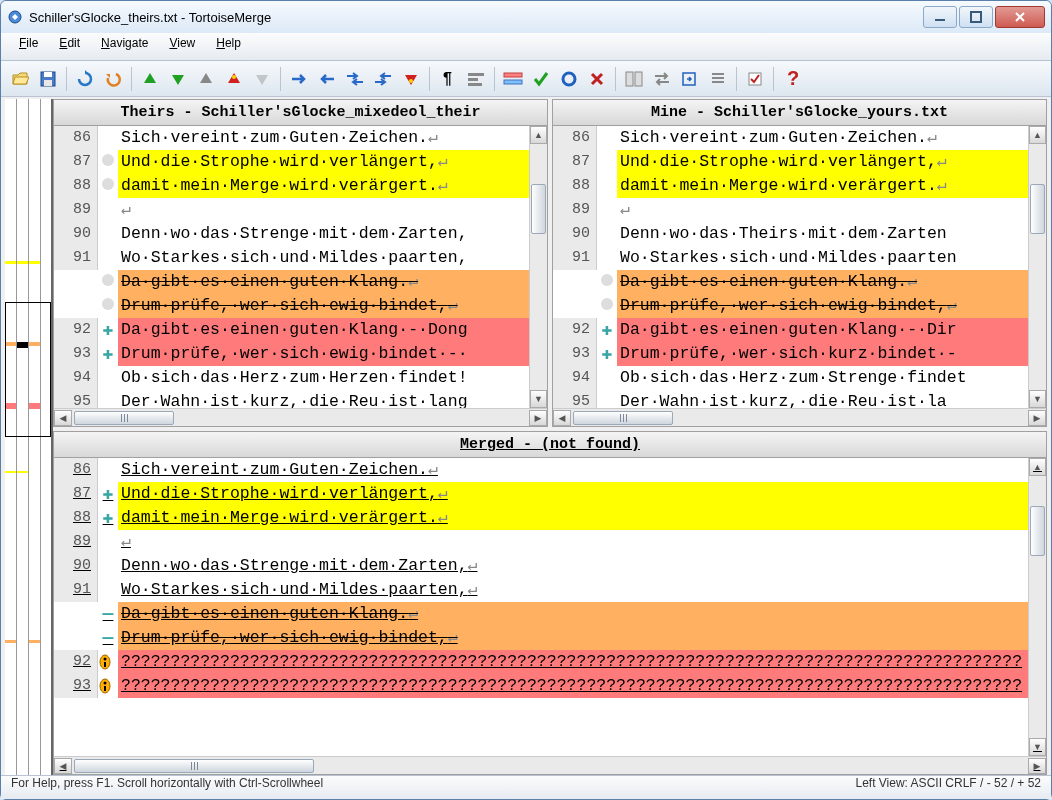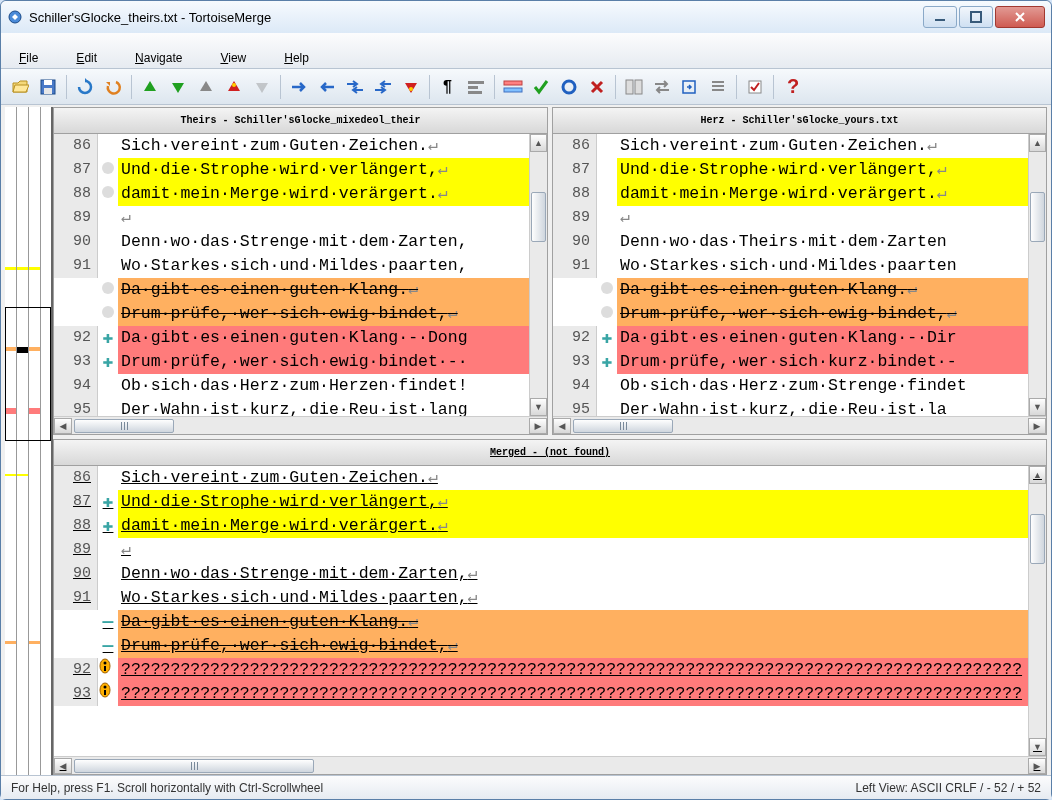--- a/index.html
+++ b/index.html
@@ -4,52 +4,52 @@
 <style>
 * { margin: 0; padding: 0; box-sizing: border-box; }
 body { font-family: "Segoe UI", Tahoma, sans-serif; font-size: 12px; background: #d4e4f7; overflow: hidden; }
 .window { width: 1052px; height: 800px; background: #fff; border: 1px solid #5a7fa8; border-radius: 6px; display: flex; flex-direction: column; position: relative; }
 .titlebar { height: 32px; background: linear-gradient(#f6fafe,#dce9f7); display: flex; align-items: center; padding: 12px 6px; border-radius: 6px 6px 0 0; }
 .titlebar .app-icon { width: 16px; height: 16px; margin-right: 6px; }
 .titlebar .title { flex: 1; color: #000; font-size: 13px; }
 .winbtns { display: flex; gap: 2px; }
 .winbtn { width: 34px; height: 22px; background: linear-gradient(#f2f6fb,#cfe0f2); border: 1px solid #8aa9c8; border-radius: 3px; display: flex; align-items: center; justify-content: center; font-weight: bold; color: #385a7a; }
 .winbtn.close { width: 50px; background: linear-gradient(#e29a94,#cf5b52); color: #fff; border-color: #a13830; }
-.menubar { height: 36px; background: linear-gradient(#fcfcfd,#e6ebf1); border-bottom: 1px solid #b8c4d2; display: flex; align-items: flex-end; padding: 0 8px; gap: 18px; }
+.menubar { height: 28px; background: linear-gradient(#fcfcfd,#e6ebf1); border-bottom: 1px solid #b8c4d2; display: flex; align-items: flex-start; padding: 0 8px; gap: 1px; }
 .menubar .mi { padding: 3px 10px; }
 .menubar .mi u { text-decoration: underline; }
 .toolbar { height: 36px; background: linear-gradient(#f6f9fc,#dde6ef); border-bottom: 1px solid #b8c4d2; display: flex; align-items: center; padding: 0 6px; gap: 2px; }
 .tb { width: 26px; height: 26px; display: flex; align-items: center; justify-content: center; border-radius: 3px; }
 .tsep { width: 1px; height: 24px; background: #b8c4d2; margin: 0 3px; }
 .workspace { flex: 1; display: flex; flex-direction: column; padding: 2px 4px 0 4px; background: #f0f0f0; min-height: 0; }
 .top-panes { height: 328px; display: flex; gap: 4px; }
 .pane { flex: 1; display: flex; flex-direction: column; border: 1px solid #a0a0a0; background: #fff; min-width: 0; }
-.pane-header { height: 26px; background: linear-gradient(#f4f4f4,#d8d8d8); border-bottom: 1px solid #a0a0a0; display: flex; align-items: center; justify-content: center; font-family: "Courier New", monospace; font-size: 10px; font-weight: bold; white-space: nowrap; overflow: hidden; }
+.pane-header { height: 26px; background: linear-gradient(#f4f4f4,#d8d8d8); border-bottom: 1px solid #a0a0a0; display: flex; align-items: center; justify-content: center; font-family: "Courier New", monospace; font-size: 15px; font-weight: bold; white-space: nowrap; overflow: hidden; }
 .pane-body { flex: 1; display: flex; overflow: hidden; position: relative; }
 .code { flex: 1; font-family: "Courier New", monospace; font-size: 16.5px; line-height: 24px; overflow: hidden; position: relative; }
-.line { display: flex; height: 24px; align-items: flex-start; white-space: pre; }
+.line { display: flex; height: 24px; align-items: center; white-space: pre; }
 .line .ln { width: 44px; text-align: right; padding-right: 6px; color: #555; background: #eaeaea; border-right: 1px solid #ccc; font-size: 15px; }
 .line .mk { width: 20px; text-align: center; }
 .line .tx { flex: 1; padding-left: 3px; overflow: hidden; }
 .bg-yellow { background: #ffff00; }
 .bg-orange { background: #ffb060; }
 .bg-red { background: #ff7b7b; }
 .strike { text-decoration: line-through; }
 .hscroll { height: 18px; background: #eaeaea; border-top: 1px solid #ccc; position: relative; display: flex; align-items: center; }
 .hscroll .arrow { width: 18px; height: 16px; background: linear-gradient(#fefefe,#d8d8d8); border: 1px solid #aaa; display: flex; align-items: center; justify-content: center; font-size: 9px; color: #555; }
 .hscroll .track { flex: 1; position: relative; height: 16px; }
 .hscroll .thumb { position: absolute; left: 2px; width: 100px; height: 14px; top: 1px; background: linear-gradient(#fefefe,#cfd6de); border: 1px solid #9aa8b8; border-radius: 2px; }
 .hscroll .thumb .gr { width: 20px; height: 100%; margin: 0 auto; display: flex; gap: 2px; align-items: center; justify-content: center; }
 .hscroll .thumb .gr i { width: 1px; height: 8px; background: #7a8a9a; }
 .vscroll { width: 18px; background: #eaeaea; border-left: 1px solid #ccc; position: relative; display: flex; flex-direction: column; }
 .vscroll .arrow { height: 18px; background: linear-gradient(#fefefe,#d8d8d8); border: 1px solid #aaa; display: flex; align-items: center; justify-content: center; font-size: 9px; color: #555; }
 .vscroll .track { flex: 1; position: relative; }
 .vscroll .thumb { position: absolute; top: 40px; height: 50px; left: 1px; right: 1px; background: linear-gradient(90deg,#fefefe,#cfd6de); border: 1px solid #9aa8b8; border-radius: 2px; }
 .bottom-pane { flex: 1; margin-top: 4px; display: flex; flex-direction: column; border: 1px solid #a0a0a0; background: #fff; min-height: 0; text-decoration: underline; }
-.statusbar { height: 24px; background: linear-gradient(#fcfcfd,#e6ebf1); border-top: 1px solid #b8c4d2; display: flex; align-items: center; padding: 0 10px; font-size: 12px; color: #333; }
+.statusbar { height: 24px; background: linear-gradient(#fcfcfd,#e6ebf1); border-top: 1px solid #b8c4d2; display: flex; padding: 0 10px; font-size: 12px; color: #333; }
 .statusbar .sl { flex: 1; }
 .plus-mk { color: #39a5a5; font-weight: bold; font-size: 18px; }
 .minus-mk { color: #39a5a5; font-weight: bold; font-size: 18px; }
 .circle-mk { width: 12px; height: 12px; border-radius: 50%; background: #ddd; display: inline-block; }
 .eol { color: #888; }
 svg { display: block; }
 .loc-strips { width: 48px; display: flex; }
 .loc-strips .strip { width: 12px; position: relative; background: #fff; border-right: 1px solid #999; }
 .loc-strips .strip div { position: absolute; left: 0; right: 0; }
 </style>
@@ -316,21 +316,21 @@
                       <i></i>
                       <i></i>
                       <i></i>
                     </div>
                   </div>
                 </div>
                 <div class="arrow">▶</div>
               </div>
           </div>
           <div class="pane">
-            <div class="pane-header">Herz - Schiller'sGlocke_yours.txt</div>
+            <div class="pane-header">Mine - Schiller'sGlocke_yours.txt</div>
             <div class="pane-body">
               <div class="code" id="mine-code">
                   <div class="line"><span class="ln">86</span><span class="mk"></span><span class="tx ">Sich·vereint·zum·Guten·Zeichen.<span class="eol">↵</span></span></div>
                   <div class="line"><span class="ln">87</span><span class="mk"></span><span class="tx bg-yellow">Und·die·Strophe·wird·verlängert,<span class="eol">↵</span></span></div>
                   <div class="line"><span class="ln">88</span><span class="mk"></span><span class="tx bg-yellow">damit·mein·Merge·wird·verärgert.<span class="eol">↵</span></span></div>
                   <div class="line"><span class="ln">89</span><span class="mk"></span><span class="tx "><span class="eol">↵</span></span></div>
                   <div class="line"><span class="ln">90</span><span class="mk"></span><span class="tx ">Denn·wo·das·Theirs·mit·dem·Zarten</span></div>
                   <div class="line"><span class="ln">91</span><span class="mk"></span><span class="tx ">Wo·Starkes·sich·und·Mildes·paarten</span></div>
                   <div class="line"><span class="ln"></span><span class="mk"><span class="circle-mk"></span></span><span class="tx bg-orange strike">Da·gibt·es·einen·guten·Klang.<span class="eol">↵</span></span></div>
                   <div class="line"><span class="ln"></span><span class="mk"><span class="circle-mk"></span></span><span class="tx bg-orange strike">Drum·prüfe,·wer·sich·ewig·bindet,<span class="eol">↵</span></span></div>

